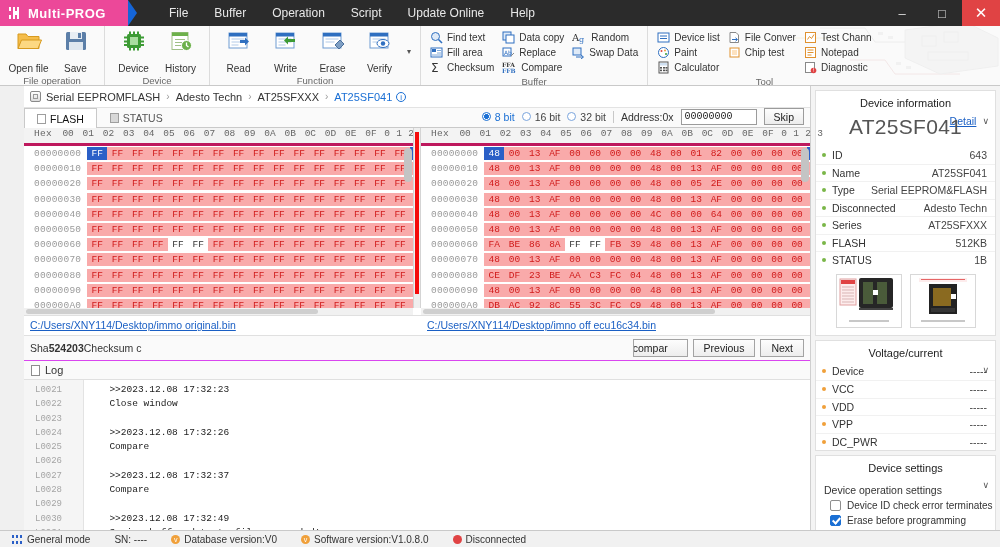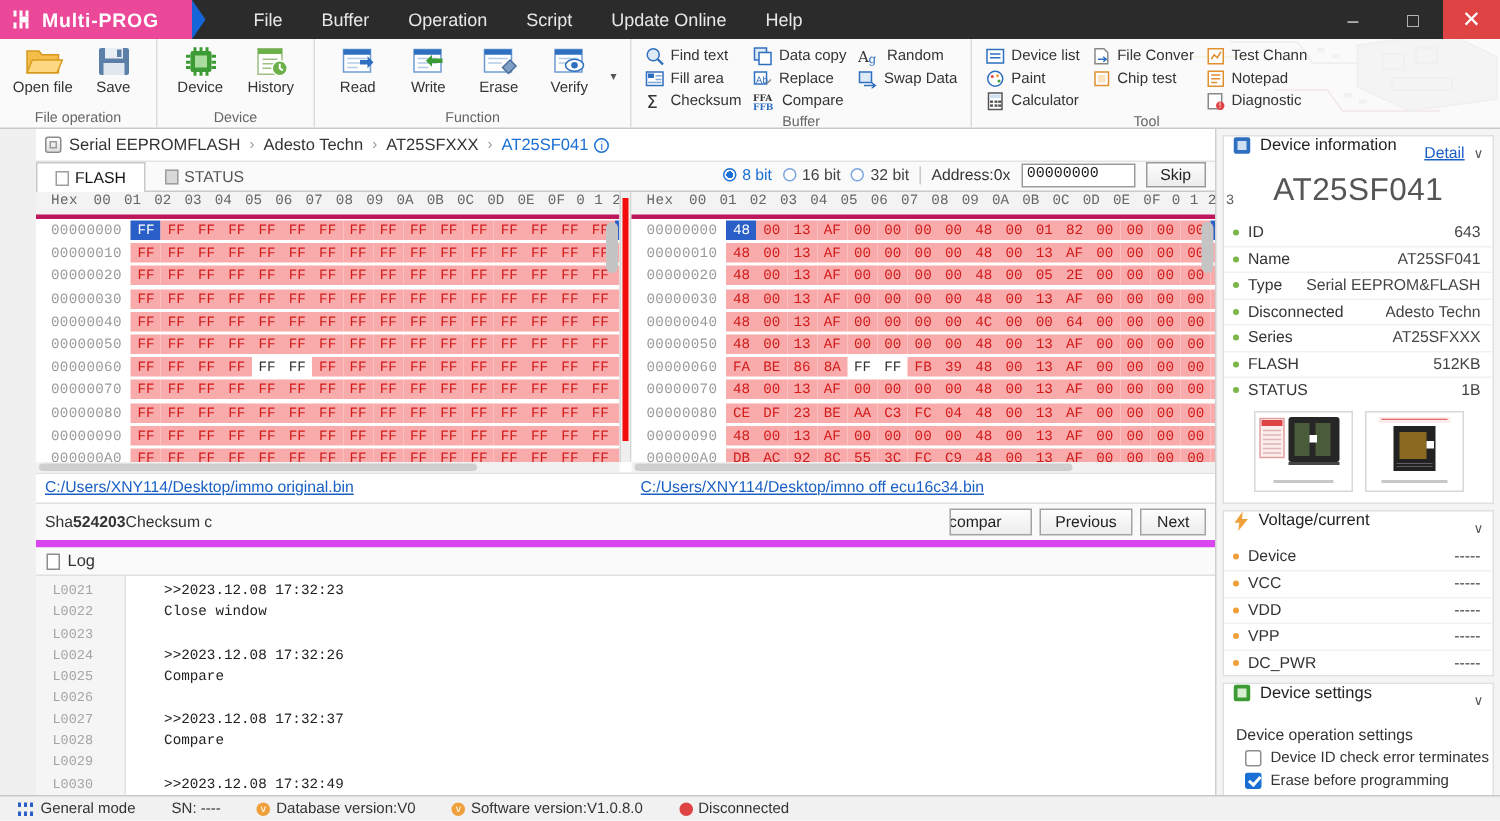--- a/index.html
+++ b/index.html
@@ -36,21 +36,21 @@
   .ribbon {
     flex:0 0 60px; background:#fafafa; border-bottom:1px solid #c9c9c9;
     display:flex; position:relative; overflow:hidden;
   }
   .pcb { position:absolute; right:0; top:-6px; opacity:.30; pointer-events:none; }
   .rgroup { display:flex; flex-direction:column; padding:2px 5px 0 5px; position:relative; z-index:2; }
   .rgroup + .rgroup { border-left:1px solid #dcdcdc; }
   .rgitems { display:flex; flex:1; align-items:flex-start; }
   .rglabel { text-align:center; font-size:9.5px; color:#666; padding-bottom:2px; height:13px; line-height:13px; }
   .bigbtn {
-    width:47px; display:flex; flex-direction:column; align-items:center; gap:1px;
+    width:47px; display:flex; flex-direction:column; align-items:center; gap:11px;
     padding-top:2px; cursor:default;
   }
   .bigbtn .lbl { font-size:10px; color:#333; }
   .ico { display:block; }
   .smallcol { display:flex; flex-direction:column; justify-content:flex-start; padding-top:2px; }
   .smallbtn { display:flex; align-items:center; gap:4px; height:15px; padding:0 4px; cursor:default; }
   .smallbtn .lbl { font-size:10px; color:#333; white-space:nowrap; }
   .dropcaret { align-self:center; color:#555; font-size:8px; padding:0 4px; cursor:default; }
 
   
@@ -132,38 +132,38 @@
   .cmprow { height:25px; display:flex; align-items:center; border-top:1px solid #e0e0e0;
             background:#fafafa; padding:0 6px; }
   .cmpstat { font-size:10.5px; color:#333; white-space:nowrap; overflow:hidden; width:200px; }
   .cmpstat b { font-weight:bold; }
   .cmpbtns { margin-left:auto; display:flex; gap:5px; }
   .cmpbtn { height:18px; padding:0 10px; border:1px solid #a3a3a3; background:linear-gradient(#fdfdfd,#ededed);
             font-size:10.5px; color:#222; display:flex; align-items:center; }
   .cmpbtn.clip { width:55px; padding:0; justify-content:flex-start; overflow:hidden; text-indent:-18px; }
 
   
-  .logpane { flex:0 0 170px; border-top:5px solid #d946ef; background:#fff;
+  .logpane { flex:0 0 170px; border-top:1px solid #d946ef; background:#fff;
              display:flex; flex-direction:column; min-height:0; }
   .loghead { height:19px; display:flex; align-items:center; gap:5px; padding-left:7px;
              background:#fafafa; border-bottom:1px solid #e0e0e0; }
   .logico { width:9px; height:11px; border:1px solid #8d8d8d; background:#fff; }
   .loghead .t { font-size:11px; color:#333; }
   .logbody { flex:1; display:flex; overflow:hidden; }
   .gutter { width:60px; flex:0 0 60px; background:#f5f5f5; border-right:1px solid #e3e3e3;
             font-family:"Liberation Mono", monospace; font-size:9px; color:#a5a5a5;
             padding-top:3px; }
   .gutter div { height:14.3px; line-height:14.3px; padding-left:11px; }
   .loglines { flex:1; font-family:"Liberation Mono", monospace; font-size:9.5px;
               color:#222; padding-top:3px; padding-left:14px; }
   .loglines div { height:14.3px; line-height:14.3px; white-space:pre; }
 
   
   .panel { background:#fff; border:1px solid #e0e0e0; margin:4px 4px 0 4px; }
-  .phead { height:22px; display:flex; gap:6px; padding:0 6px; }
+  .phead { height:22px; display:flex; align-items:center; gap:6px; padding:0 6px;flex-direction:column; }
   .phead .ttl { font-size:11px; color:#222; font-weight:normal; }
   .phead .right { margin-left:auto; display:flex; align-items:center; gap:6px; }
   .detail { font-size:10.5px; color:#1a5fc4; text-decoration:underline; }
   .chev { font-size:9px; color:#555; }
   .devname { text-align:center; font-size:21px; color:#555; padding:2px 0 7px; letter-spacing:.3px; }
   .kv { display:flex; align-items:center; height:17.5px; padding:0 8px 0 6px; font-size:10.5px; }
   .kv + .kv { border-top:1px solid #f1f1f1; }
   .kv .dot { width:4px; height:4px; background:#7ab648; border-radius:50%; margin-right:6px; flex:0 0 4px; }
   .kv .dot.orange { background:#f0a03a; }
   .kv .k { color:#333; }

